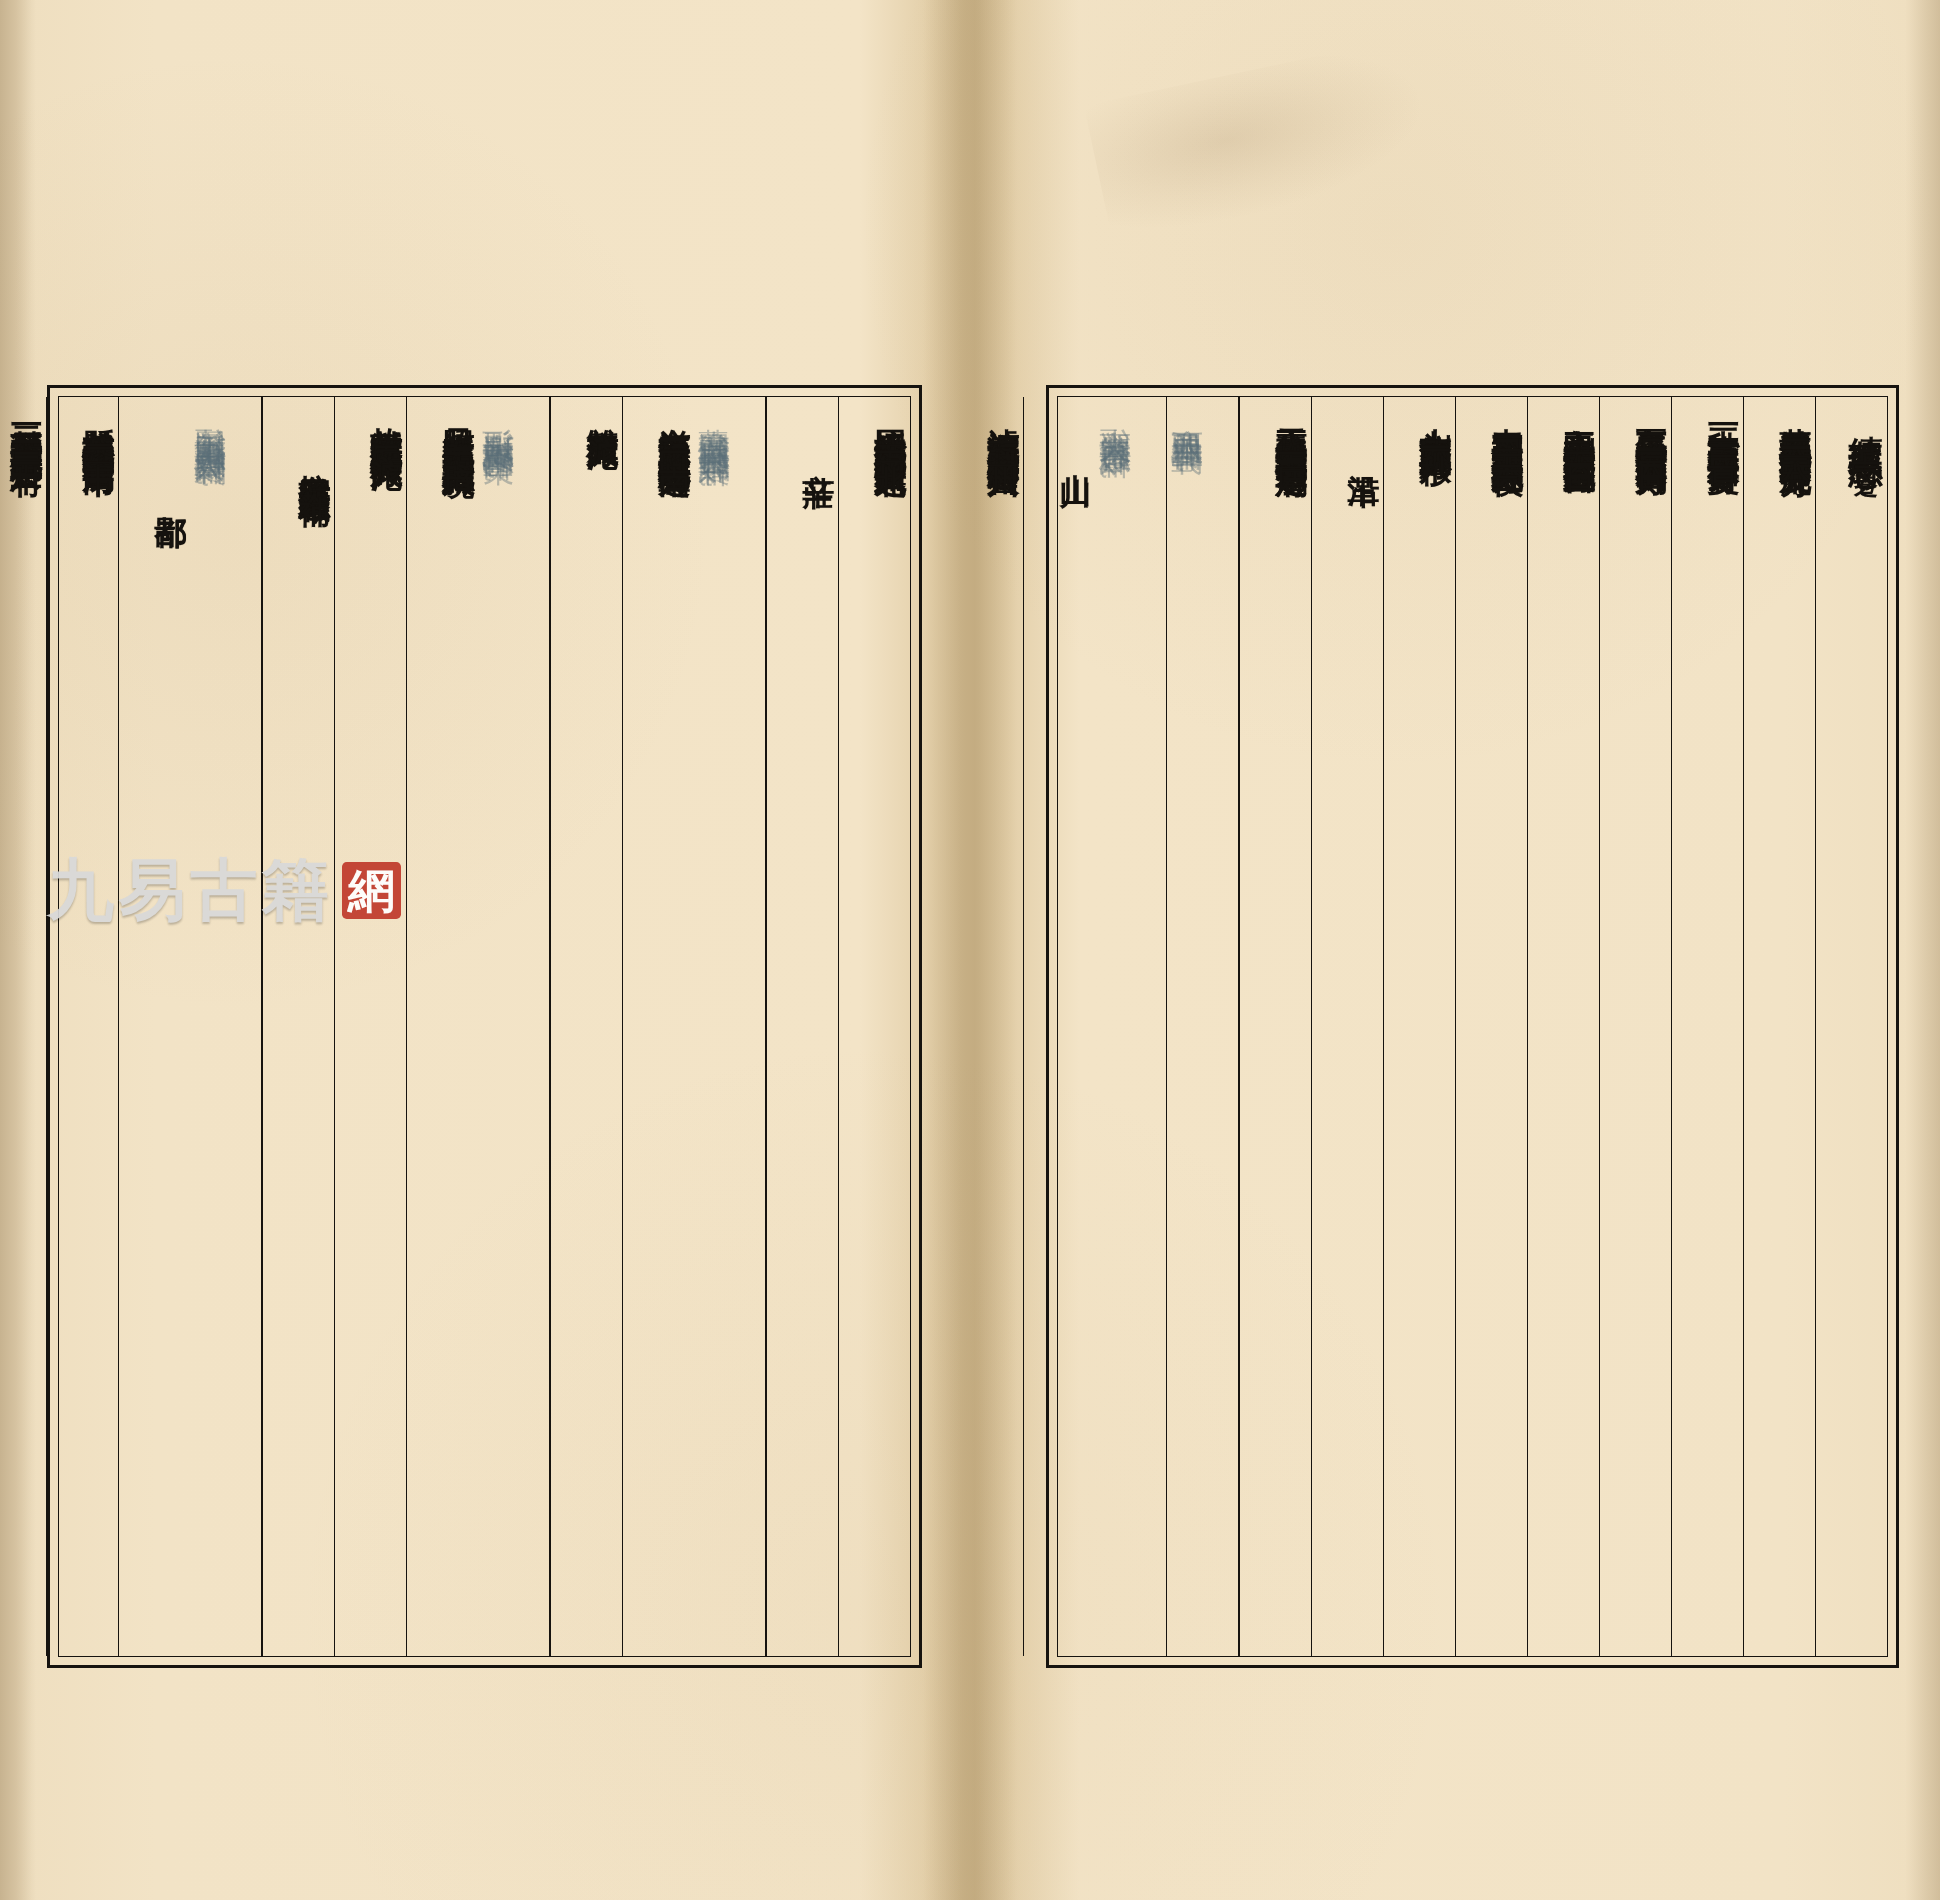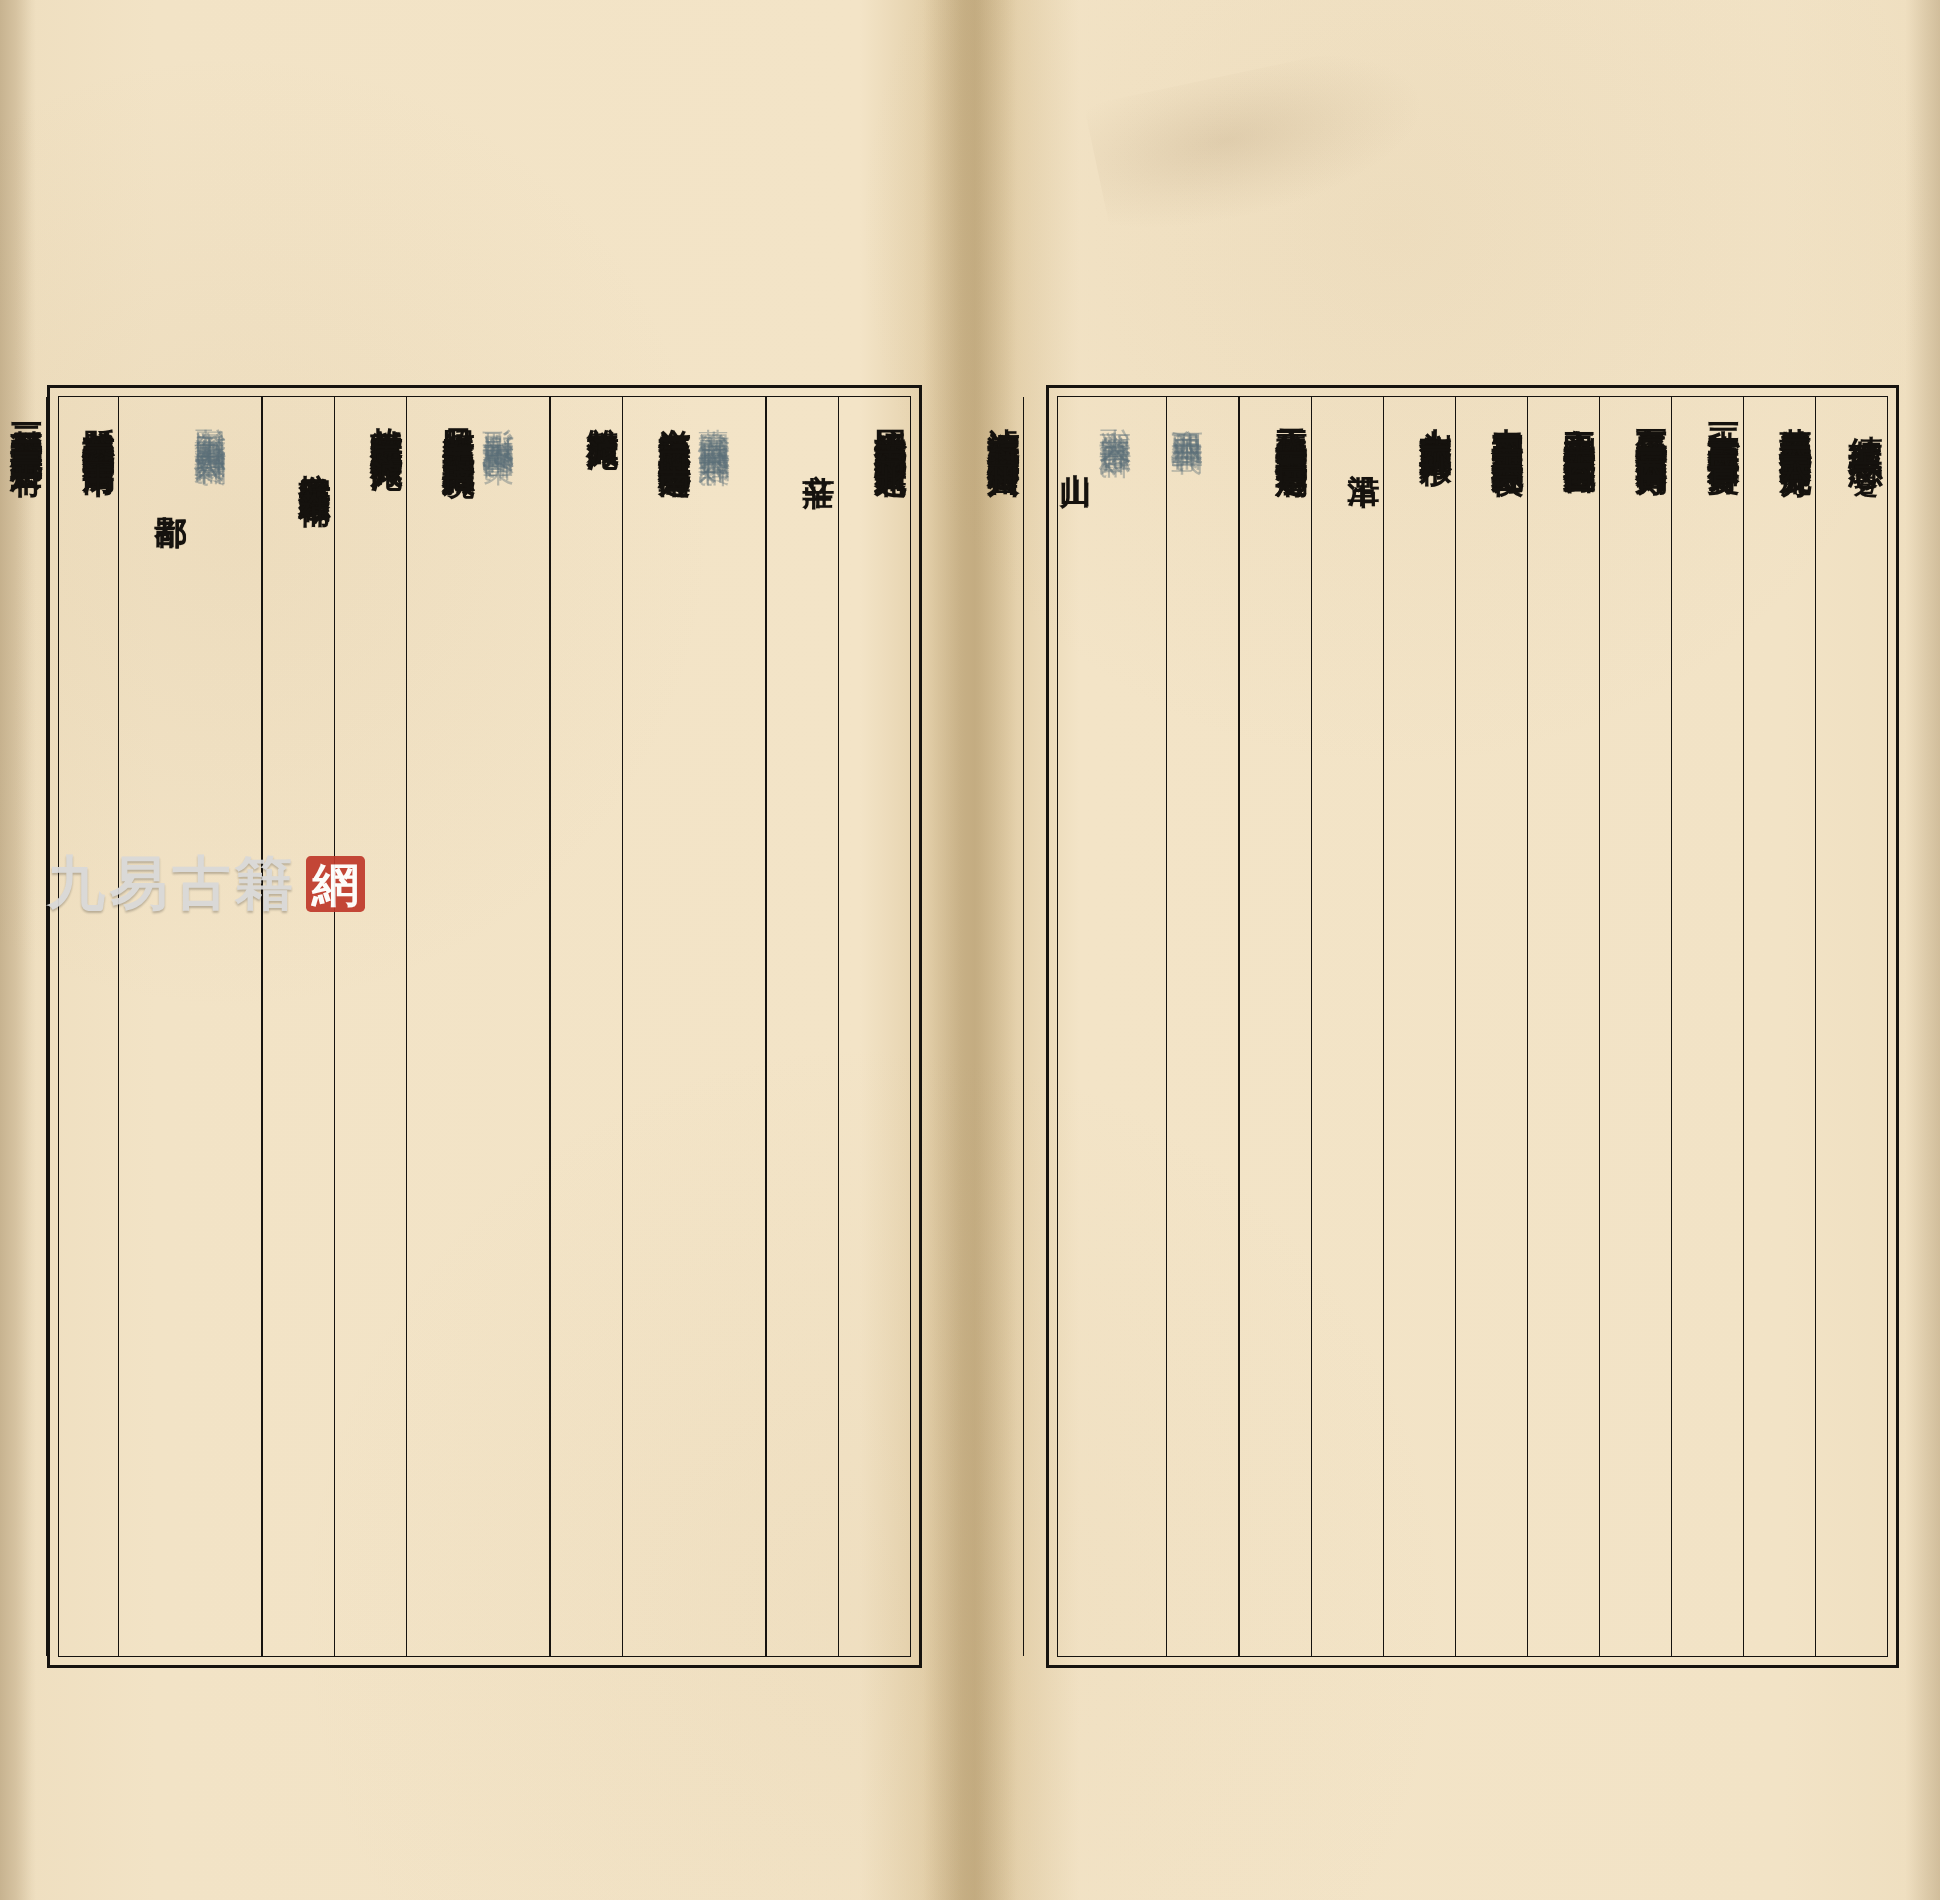--- a/index.html
+++ b/index.html
@@ -134,21 +134,21 @@
     position: absolute;
     left: 47px;
     top: 845px;
     display: flex;
     align-items: center;
     gap: 7.8px;
     pointer-events: none;
     opacity: 0.92;
   }
   .wm-text {
-    font-size: 58px;
+    font-size: 67px;
     font-weight: 700;
     color: #d9d9d9;
     letter-spacing: 4.7px;
     text-shadow: 0 1.6px 2.3px rgba(0,0,0,0.25);
     font-family: Liberation Mono, monospace;
   }
   .wm-box {
     display: inline-block;
     background: #c0392b;
     color: #fff;

